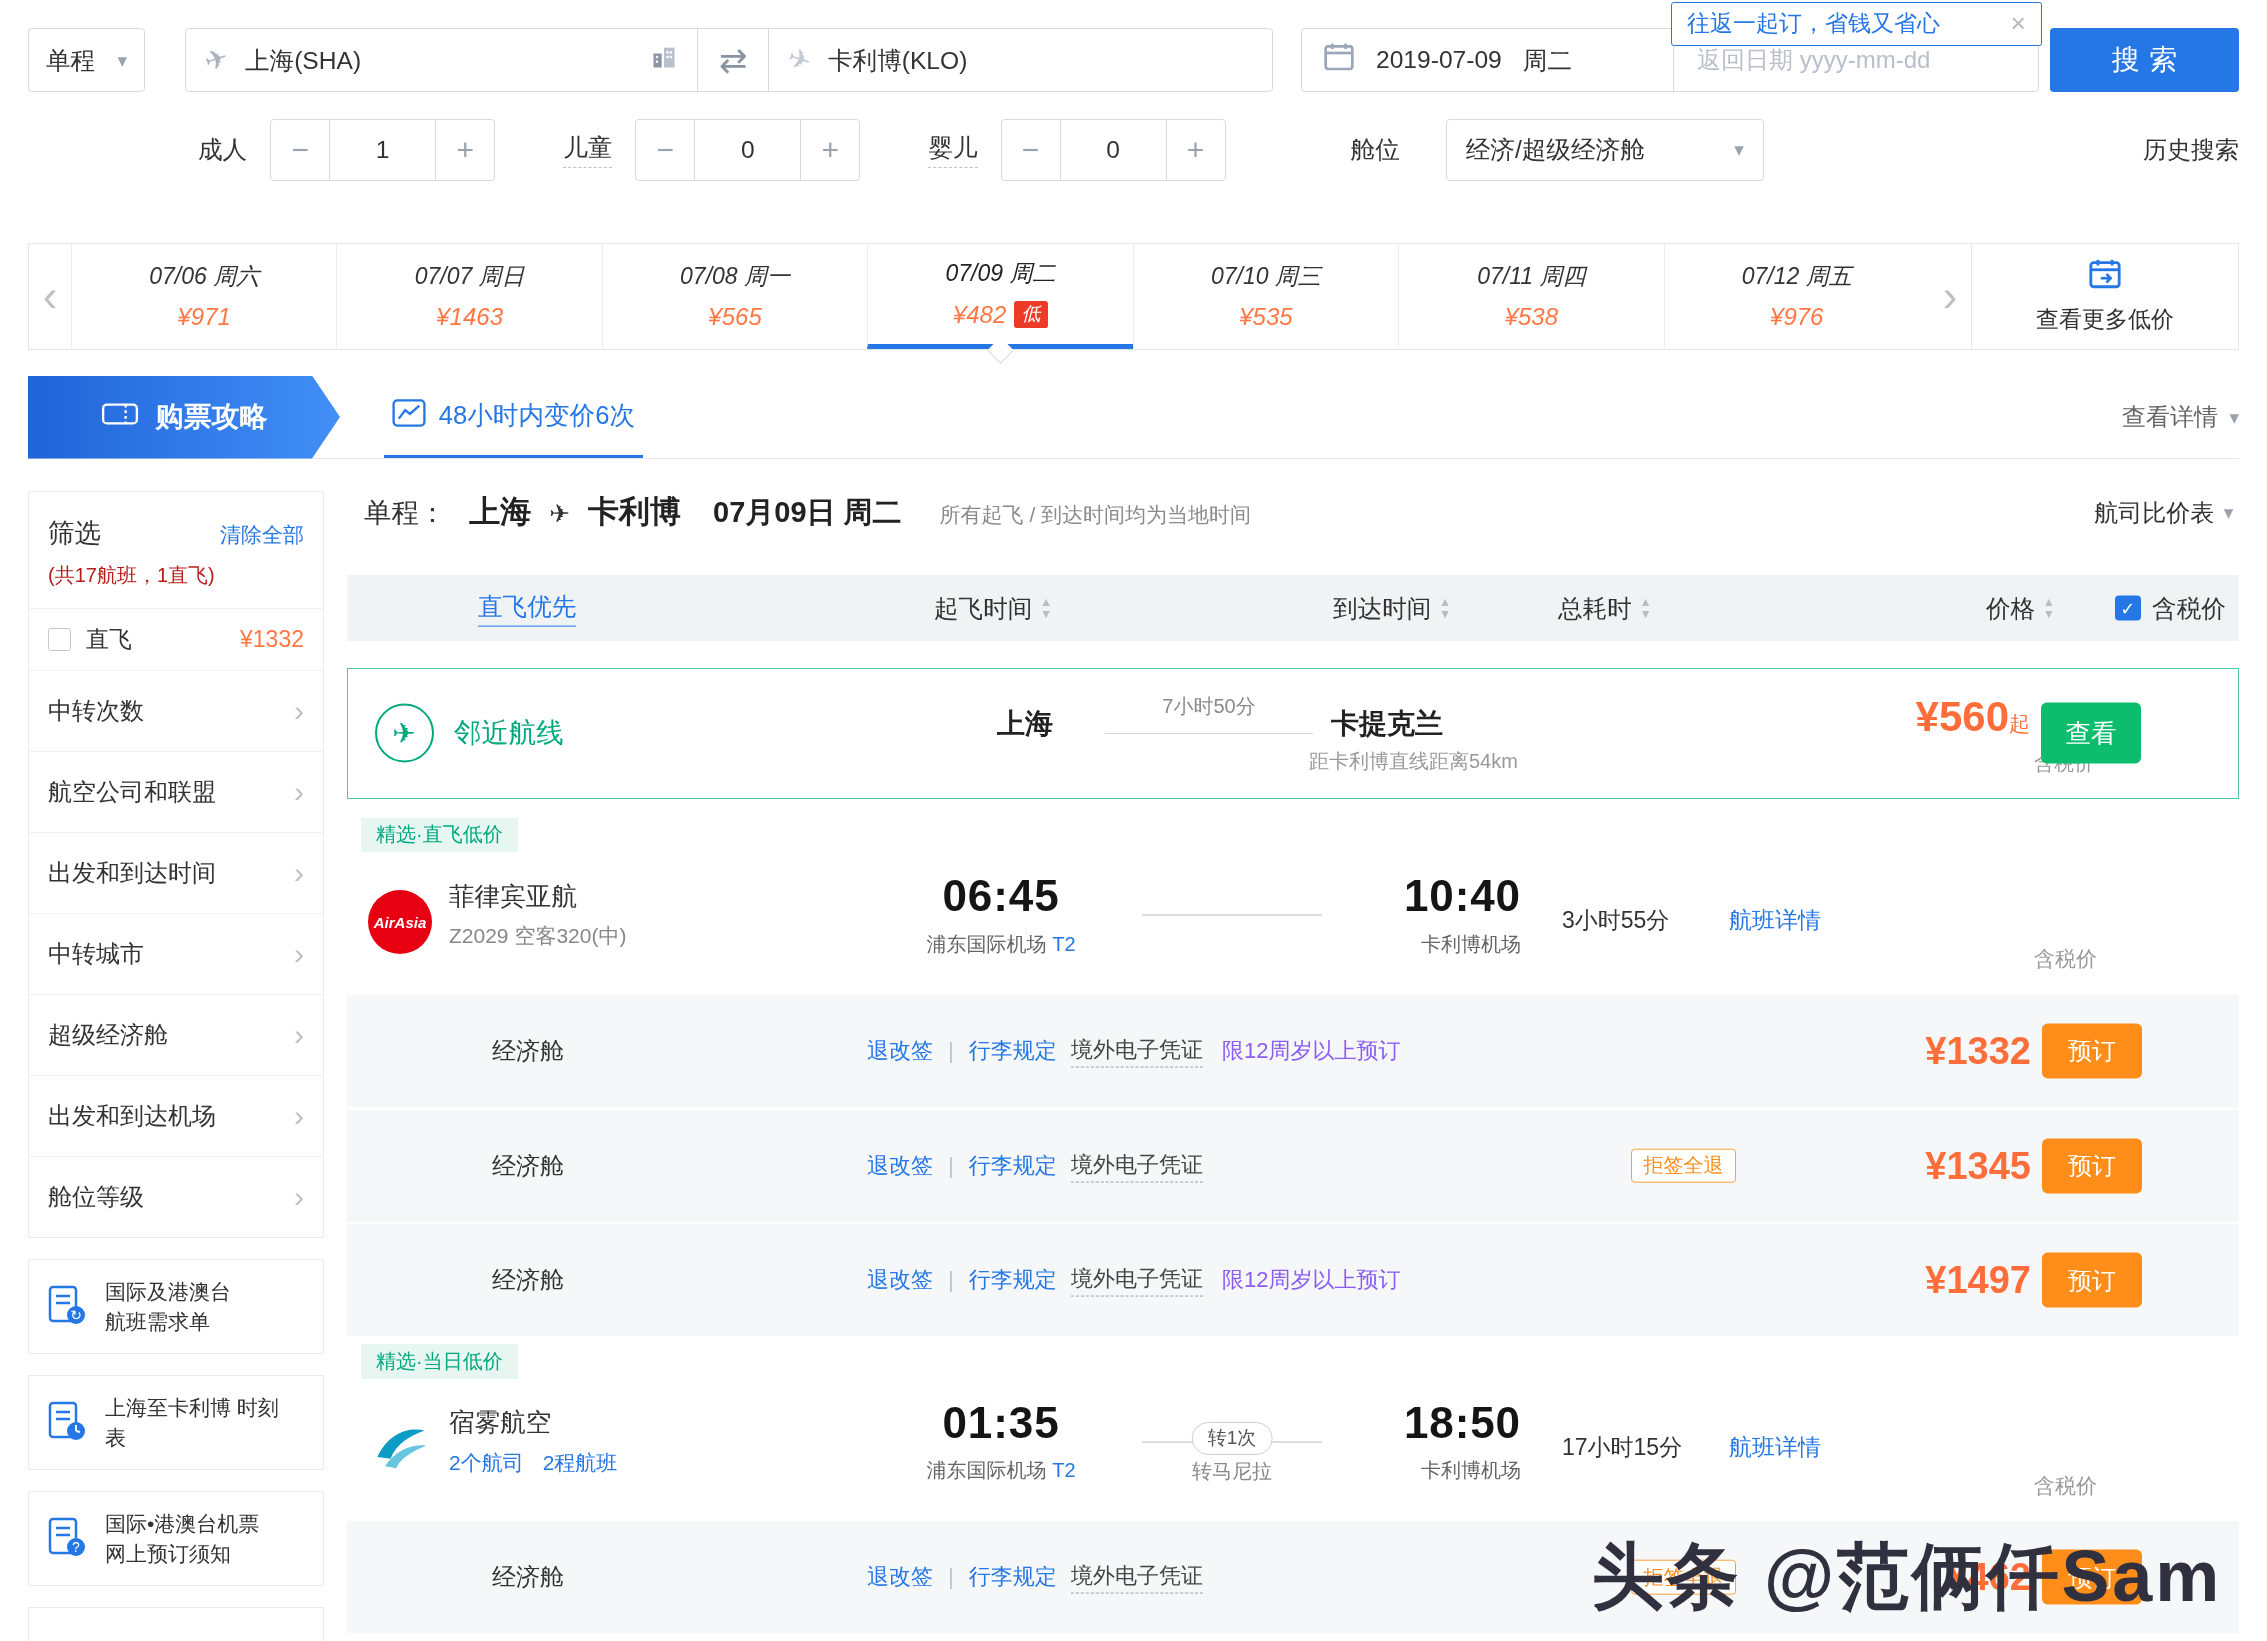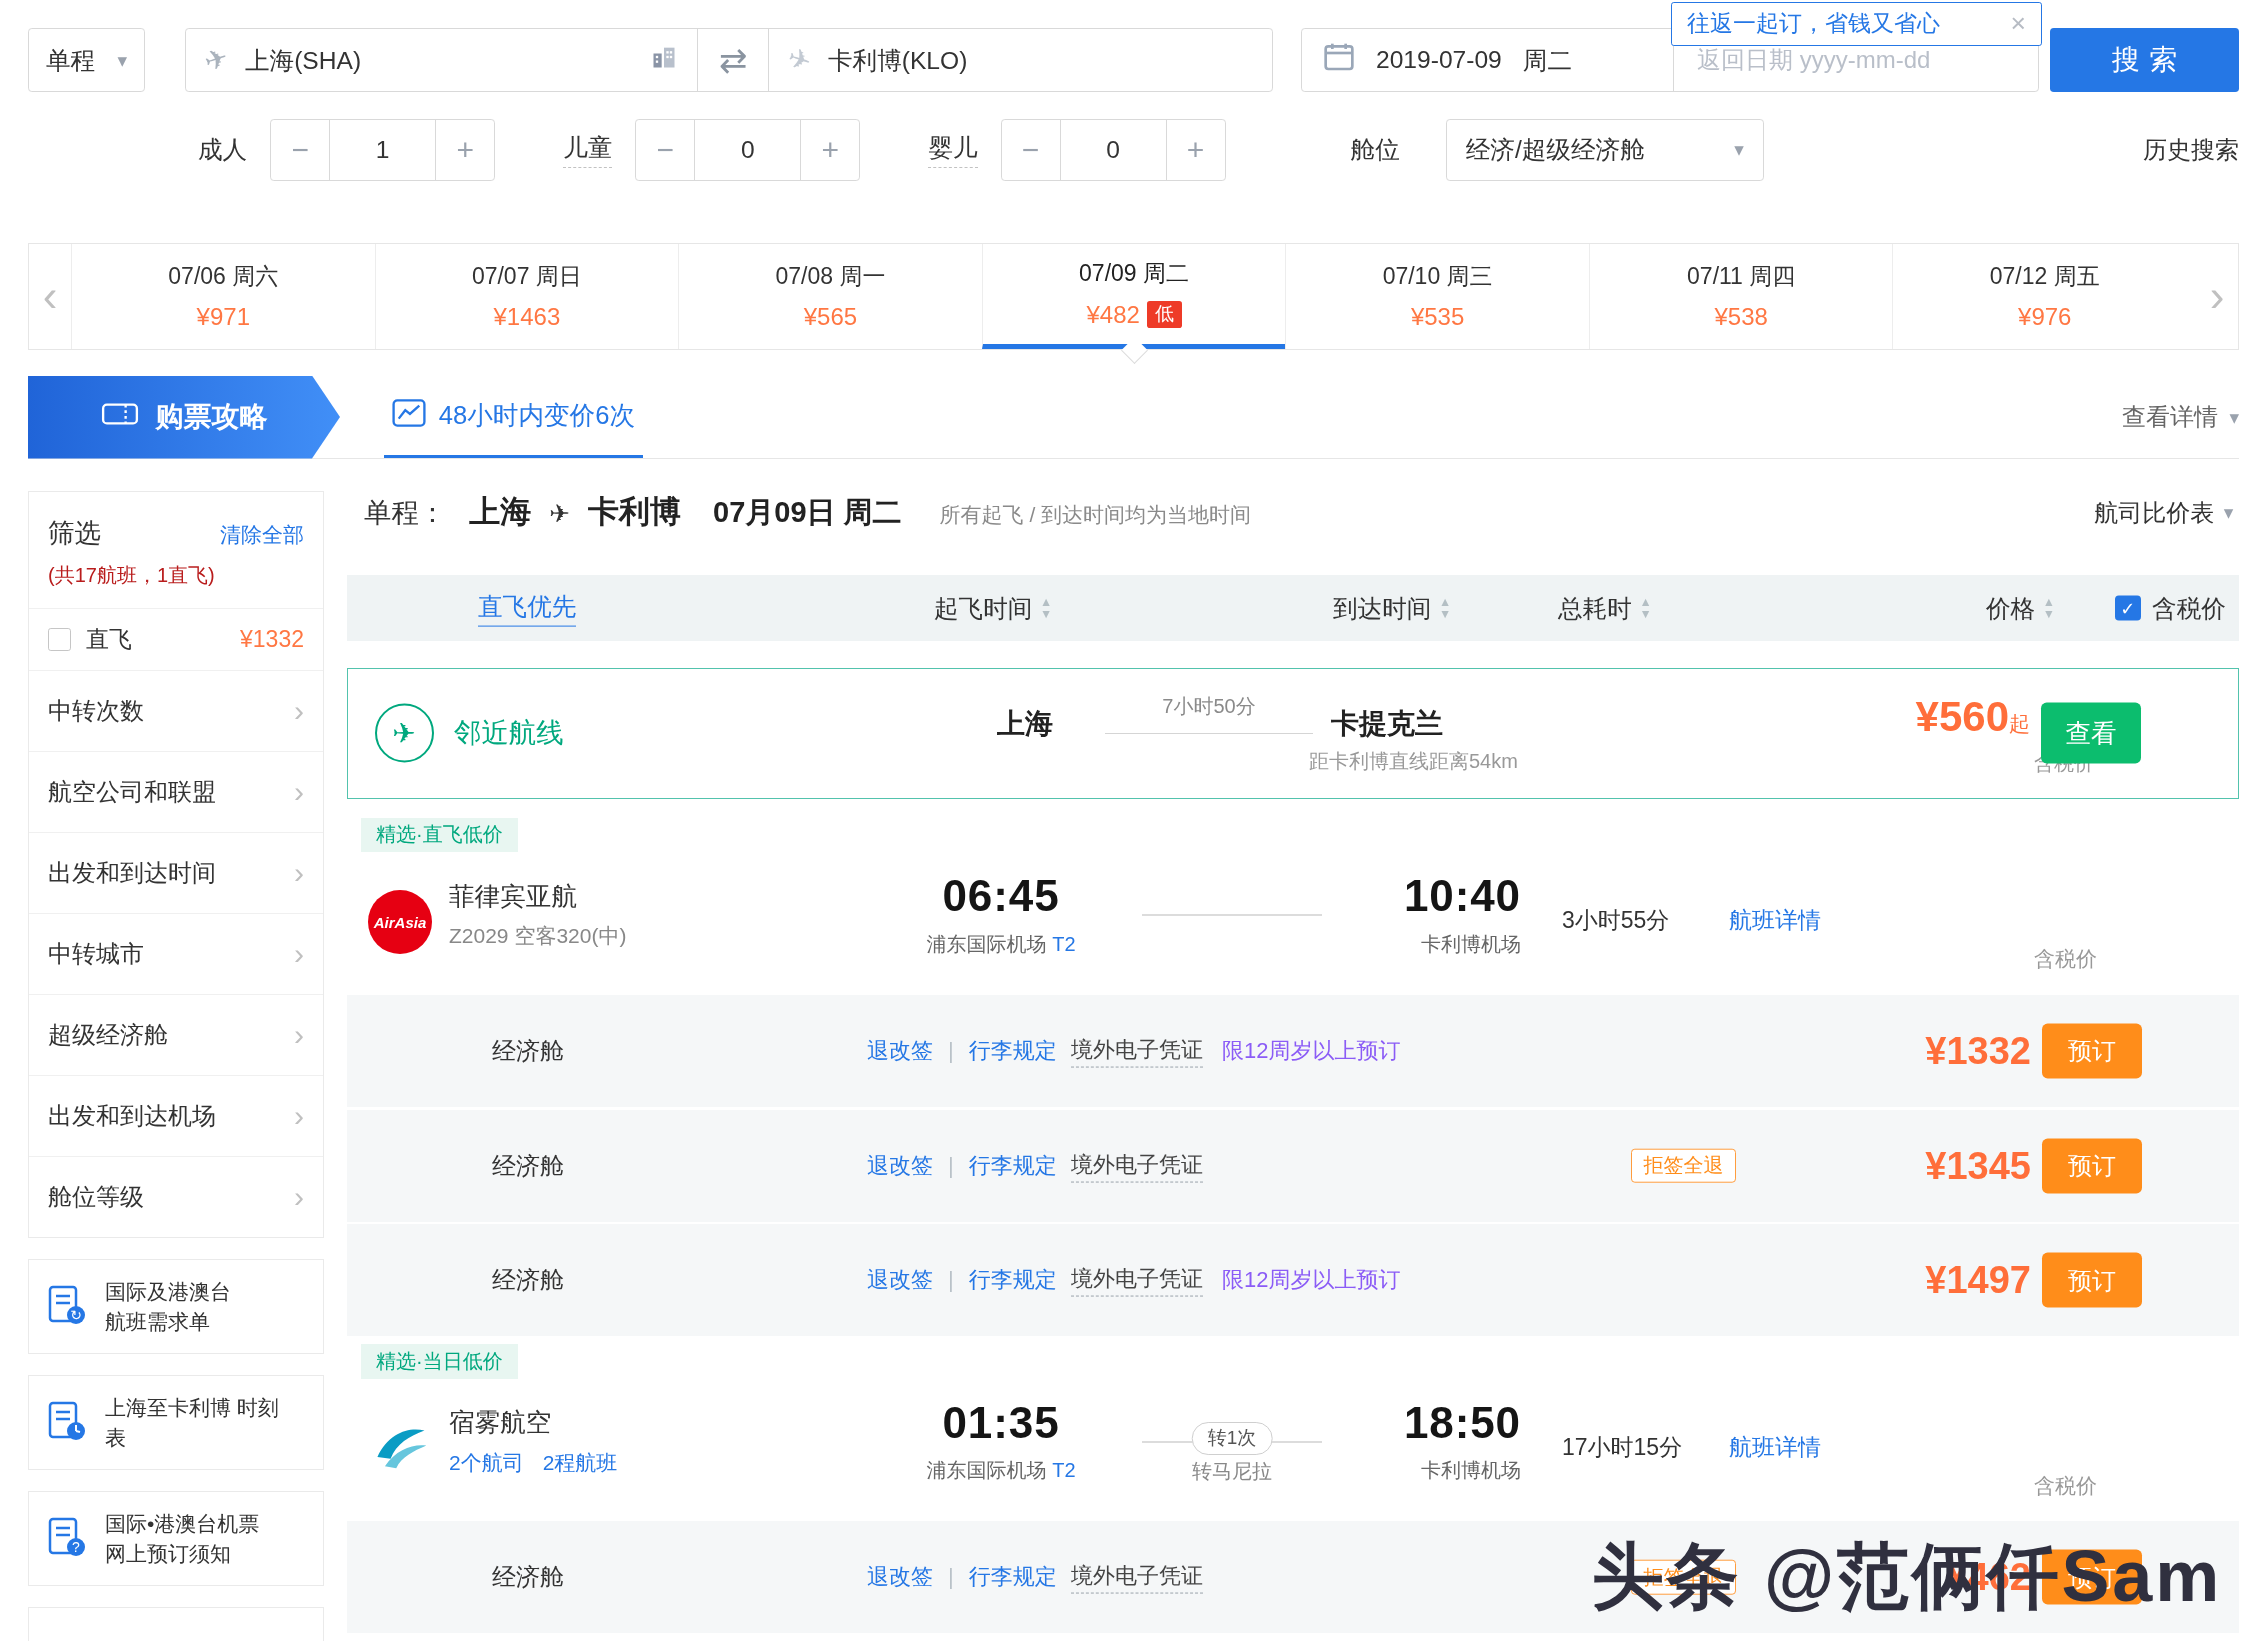--- a/index.html
+++ b/index.html
@@ -38,21 +38,21 @@
   .step-plus { border-left:0.9px solid #d9d9d9; }
   .step-val { flex:1; display:flex; align-items:center; justify-content:center; color:#333; }
   .cabin-group { display:flex; align-items:center; margin-left:57px; }
   .cabin-select { width:318px; height:62px; border:0.9px solid #d9d9d9; border-radius:3.8px; display:flex; align-items:center; padding:0 19px; margin-left:23px; cursor:pointer; background:#fff; }
   .cabin-select .caret { margin-left:auto; }
   .history { margin-left:auto; font-size:24px; color:#333; cursor:pointer; }
 
   
   .date-strip { display:flex; margin:62px 28px 0; border:0.9px solid #e6e6e6; height:107px; background:#fff; }
   .strip-arrow { width:42px; display:flex; align-items:center; justify-content:center; color:#c0c0c0; font-size:44px; cursor:pointer; }
-  .day-cell { flex:1; border-left:0.9px solid #ededed; display:flex; flex-direction:column; align-items:center; justify-content:center; gap:11.4px; position:relative; cursor:pointer; }
+  .day-cell { flex:1; border-left:0.9px solid #ededed; display:flex; flex-direction:column; align-items:center; justify-content:center; gap:11.4px; position:relative; cursor:pointer;font-style:italic; }
   .day-date { font-size:23px; color:#333; }
   .day-price { font-size:24px; color:#ff7743; display:flex; align-items:center; }
   .day-cell.selected { border-bottom:5.7px solid #2577e5; }
   .day-cell.selected .day-date { color:#222; }
   .low-badge { background:#ee3b28; color:#fff; font-size:19px; line-height:26.5px; padding:0 7.6px; border-radius:2.8px; margin-left:7.6px; }
   .caret-diamond { position:absolute; bottom:-16px; left:50%; width:19px; height:19px; margin-left:-9.5px; background:#fff; border-right:0.9px solid #dcdcdc; border-bottom:0.9px solid #dcdcdc; transform:rotate(45deg); z-index:5; }
   .more-cell { width:267px; border-left:0.9px solid #e6e6e6; display:flex; flex-direction:column; align-items:center; justify-content:center; gap:7.6px; font-size:23px; color:#333; cursor:pointer; }
 
   
   .guide-bar { display:flex; align-items:center; height:83px; margin:26.5px 28px 0; border-bottom:0.9px solid #e6e6e6; }
@@ -283,20 +283,32 @@
     </div>
     <div class="day-cell">
       <span class="day-date">07/12 周五</span>
       <span class="day-price">¥976</span>
     </div>
 
     <div class="strip-arrow">
         <span>›</span>
       </div>
 
+    <div class="more-cell">
+      <span>
+        <svg width="36" height="34" viewBox="0 0 24 24">
+            <rect x="2" y="4" width="20" height="17" rx="2" fill="none" stroke="#2577e5" stroke-width="2"></rect>
+            <line x1="2" y1="9" x2="22" y2="9" stroke="#2577e5" stroke-width="2"></line>
+            <line x1="7" y1="2" x2="7" y2="6" stroke="#2577e5" stroke-width="2"></line>
+            <line x1="17" y1="2" x2="17" y2="6" stroke="#2577e5" stroke-width="2"></line>
+            <path d="M9 15 h6 M13 12 l3 3 -3 3" fill="none" stroke="#2577e5" stroke-width="1.8"></path>
+          </svg>
+      </span>
+      <span>查看更多低价</span>
+    </div>
   </div>
 
   <div class="guide-bar">
     <div class="guide-ribbon">
       <span>
         <svg width="38" height="30" viewBox="0 0 40 32">
             <rect x="2" y="6" width="36" height="20" rx="4" fill="none" stroke="#fff" stroke-width="2.5"></rect>
             <line x1="26" y1="6" x2="26" y2="26" stroke="#fff" stroke-width="2.5" stroke-dasharray="3 3"></line>
           </svg>
       </span>

